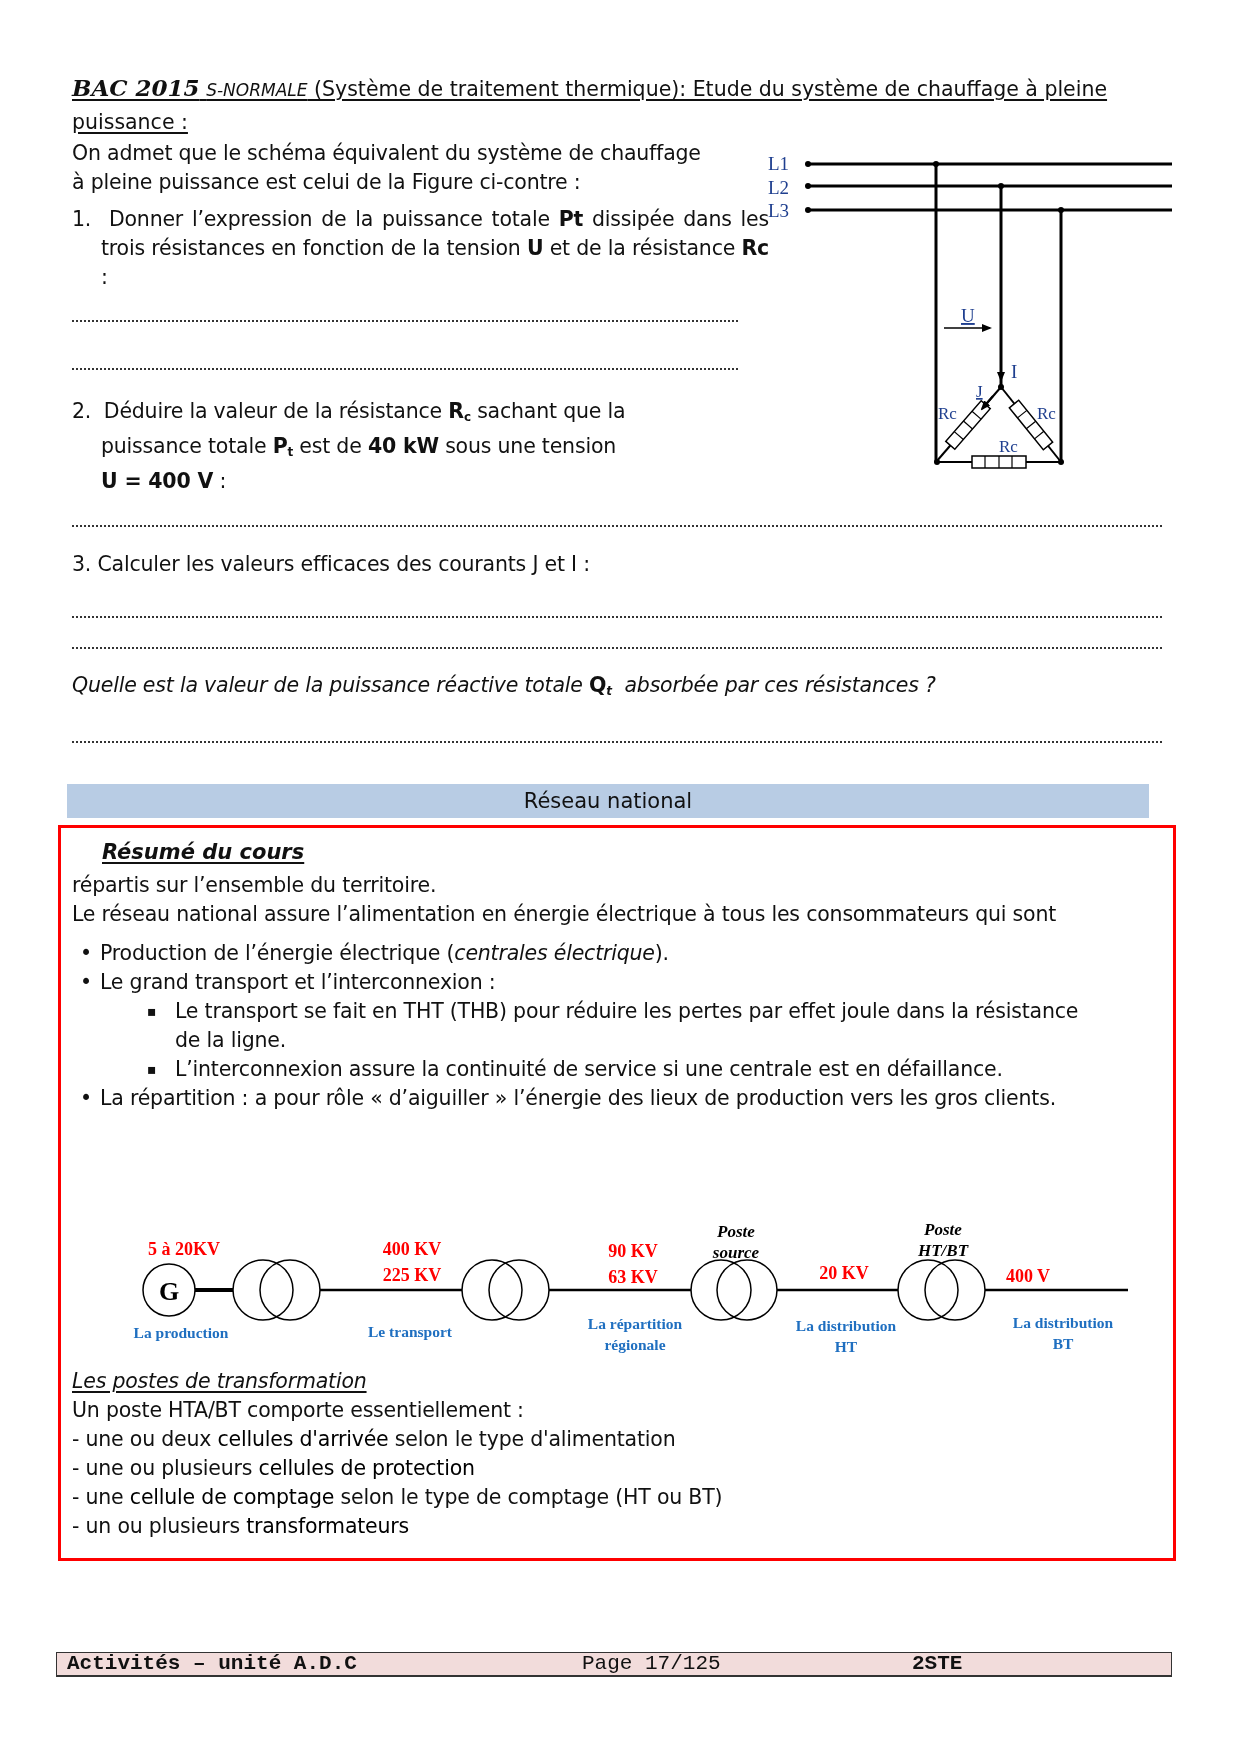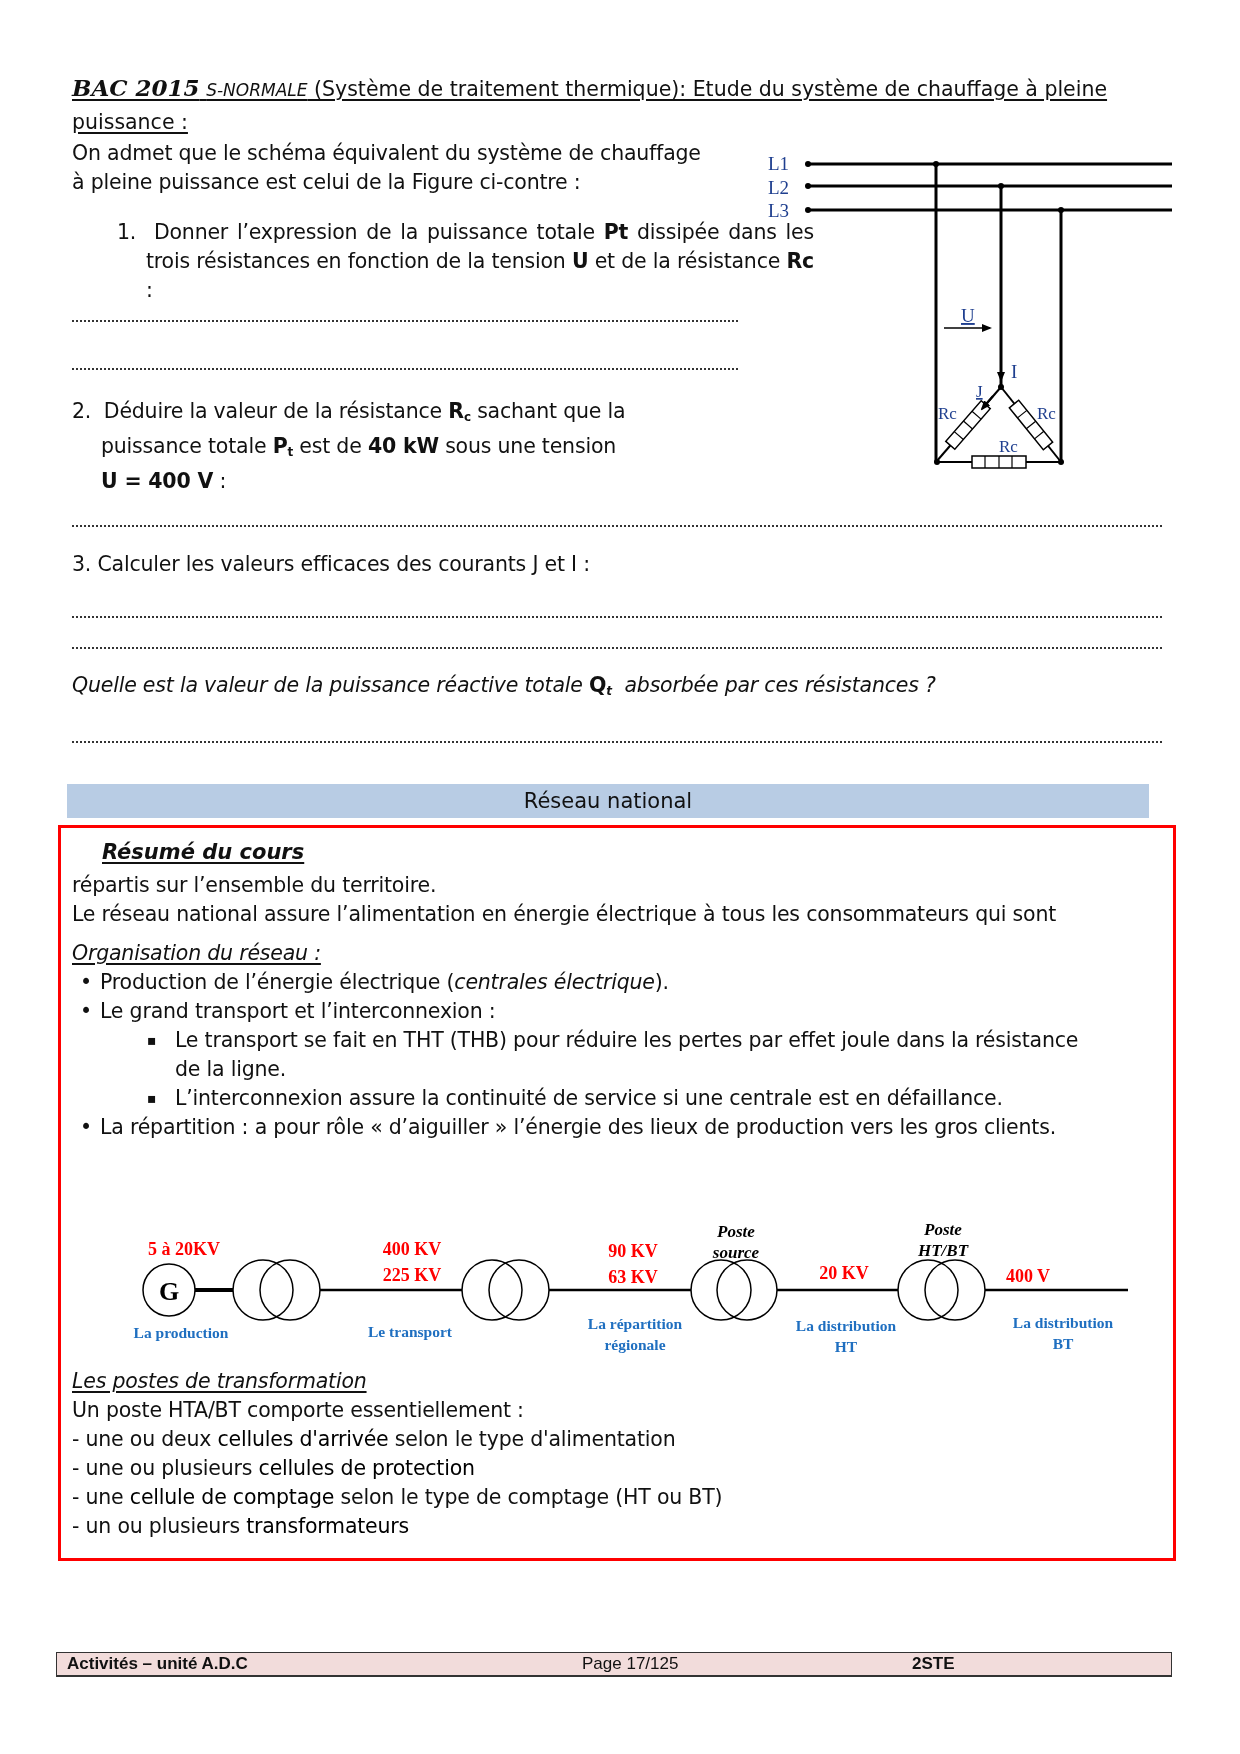--- a/index.html
+++ b/index.html
@@ -24,38 +24,38 @@
                   text-decoration: underline; text-underline-offset: 3px; margin-left: 30px; }
   .ul-it { font-style: italic; text-decoration: underline; text-underline-offset: 3px; }
   .bullet { position: relative; padding-left: 28px; }
   .bullet::before { content: "\2022"; position: absolute; left: 8px; top: 0; }
   .sq { position: relative; padding-left: 103px; }
   .sq::before { content: "\25AA"; position: absolute; left: 75px; top: 0; font-size: 14px; }
   .red { color: #000000; }
 
   .footer { left: 56px; top: 1652px; width: 1114px; height: 22px; background: #f2dcdb;
             border: 1.5px solid #333; border-bottom-width: 2.5px;
-            font-family: Liberation Sans, sans-serif; font-size: 17px; line-height: 22px; }
+            font-family: Liberation Mono, monospace; font-size: 21px; line-height: 22px; }
   .footer span { position: absolute; top: 0; }
   svg text { font-family: "Liberation Serif", serif; }
 </style>
 </head>
 <body>
 
 <div class="abs title">
   <span class="u"><span class="bac">BAC 2015</span> <span class="sn">S-NORMALE</span><span> (Système de traitement thermique): Etude du système de chauffage à pleine</span></span><br>
   <span class="u">puissance :</span>
 </div>
 
 <div class="abs txt" style="left:72px; top:139px; width:670px;">
   <div>On admet que  le schéma équivalent  du système de chauffage</div>
   <div>à pleine puissance est celui de la Figure ci-contre :</div>
 </div>
 
-<div class="abs txt q-indent" style="left:72px; top:218px; width:668px; text-align:justify;margin-left:45px;">
+<div class="abs txt q-indent" style="left:72px; top:205px; width:668px; text-align:justify;">
   <span>1.</span>&nbsp;&nbsp;<span>Donner l’expression de la puissance totale </span><b>Pt</b><span> dissipée dans les trois résistances en fonction de la tension </span><b>U</b><span> et de la résistance </span><b>Rc</b><span> :</span>
 </div>
 <div class="abs dots" style="left:72px; top:320px; width:666px;"></div>
 <div class="abs dots" style="left:72px; top:368px; width:666px;"></div>
 
 <div class="abs txt q-indent" style="left:72px; top:397px; width:620px;">
   <span>2.</span>&nbsp;&nbsp;<span>Déduire la valeur de la résistance </span><b>R</b><sub><b>c</b></sub><span> sachant que la puissance totale </span><b>P</b><sub><b>t</b></sub><span> est de </span><b>40 kW</b><span> sous une tension</span><br><b>U = 400 V</b><span> :</span>
 </div>
 <div class="abs dots" style="left:72px; top:525px; width:1090px;"></div>
 
@@ -138,21 +138,20 @@
 <div class="abs red-box"></div>
 
 <div class="abs course-title">Résumé du cours</div>
 
 <div class="abs txt" style="left:72px; top:871px; width:1095px;">
   <div>répartis sur l’ensemble du territoire.</div>
   <div>Le réseau national assure l’alimentation en énergie électrique à tous les consommateurs qui sont</div>
 </div>
 
 <div class="abs txt" style="left:72px; top:939px; width:1100px;">
-  <div style="margin-bottom:0;"><span class="ul-it">Organisation du réseau :</span></div>
   <div class="bullet"><span>Production de l’énergie électrique (</span><span class="italic">centrales électrique</span><span>).</span></div>
   <div class="bullet"><span>Le grand transport et l’interconnexion :</span></div>
   <div class="sq"><span>Le transport se fait en THT (THB) pour réduire les pertes par effet joule dans la résistance</span><br><span>de la ligne.</span></div>
   <div class="sq"><span>L’interconnexion assure la continuité de service si une centrale est en défaillance.</span></div>
   <div class="bullet"><span>La répartition : a pour rôle « d’aiguiller » l’énergie des lieux de production vers les gros clients.</span></div>
 </div>
 
 <svg class="abs" style="left:100px; top:1200px;" width="1040" height="160" viewBox="100 1200 1040 160">
   <g stroke="#000" fill="none">
     <line x1="195" y1="1290" x2="233" y2="1290" stroke-width="4"></line>

